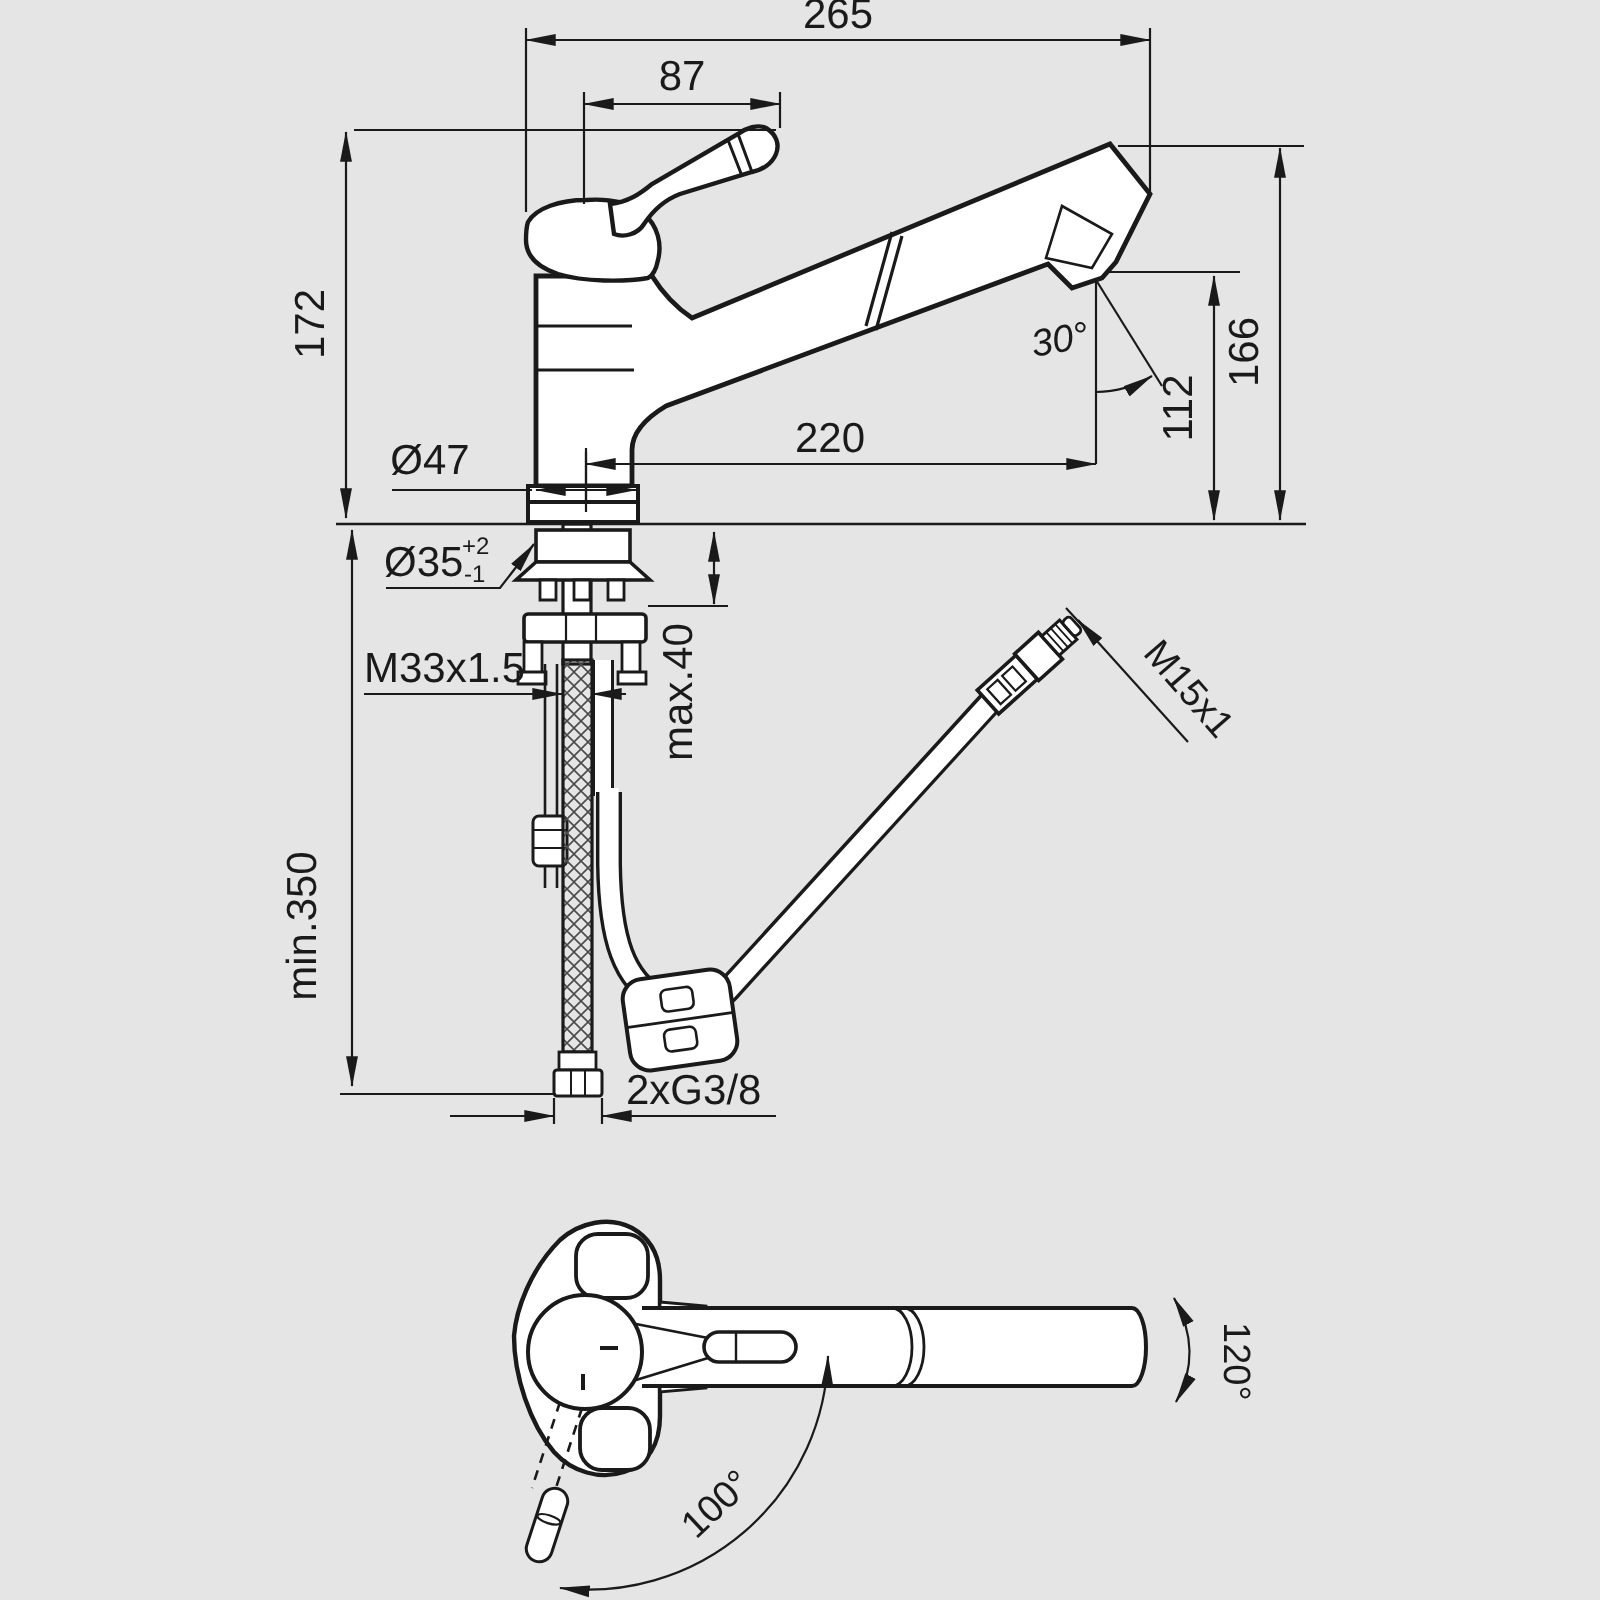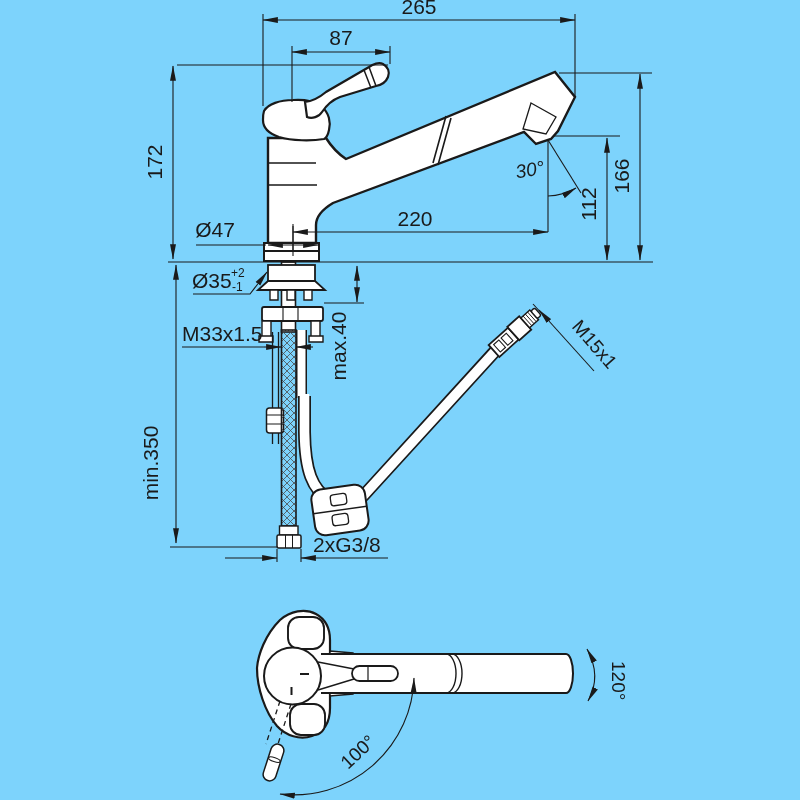--- a/index.html
+++ b/index.html
@@ -1,16 +1,16 @@
 <!DOCTYPE html>
 <html><head>
 <meta charset="utf-8">
 <style>
   html,body{margin:0;padding:0;background:#fff;}
-  .stage{position:relative;width:800px;height:800px;background:#7dd3fc;overflow:hidden;
+  .stage{position:relative;width:800px;height:800px;background:#e5e5e5;overflow:hidden;
          font-family:"Liberation Sans",sans-serif;}
   svg{display:block}
   svg text{fill:#1a1a1a;font-family:"Liberation Sans",sans-serif;}
   .dimtxt{font-size:21px;}
   .angtxt{font-size:19px;}
   .toltxt{font-size:12px;}
   .it{font-style:italic;}
   .mid{text-anchor:middle;}
 </style>
 </head>

